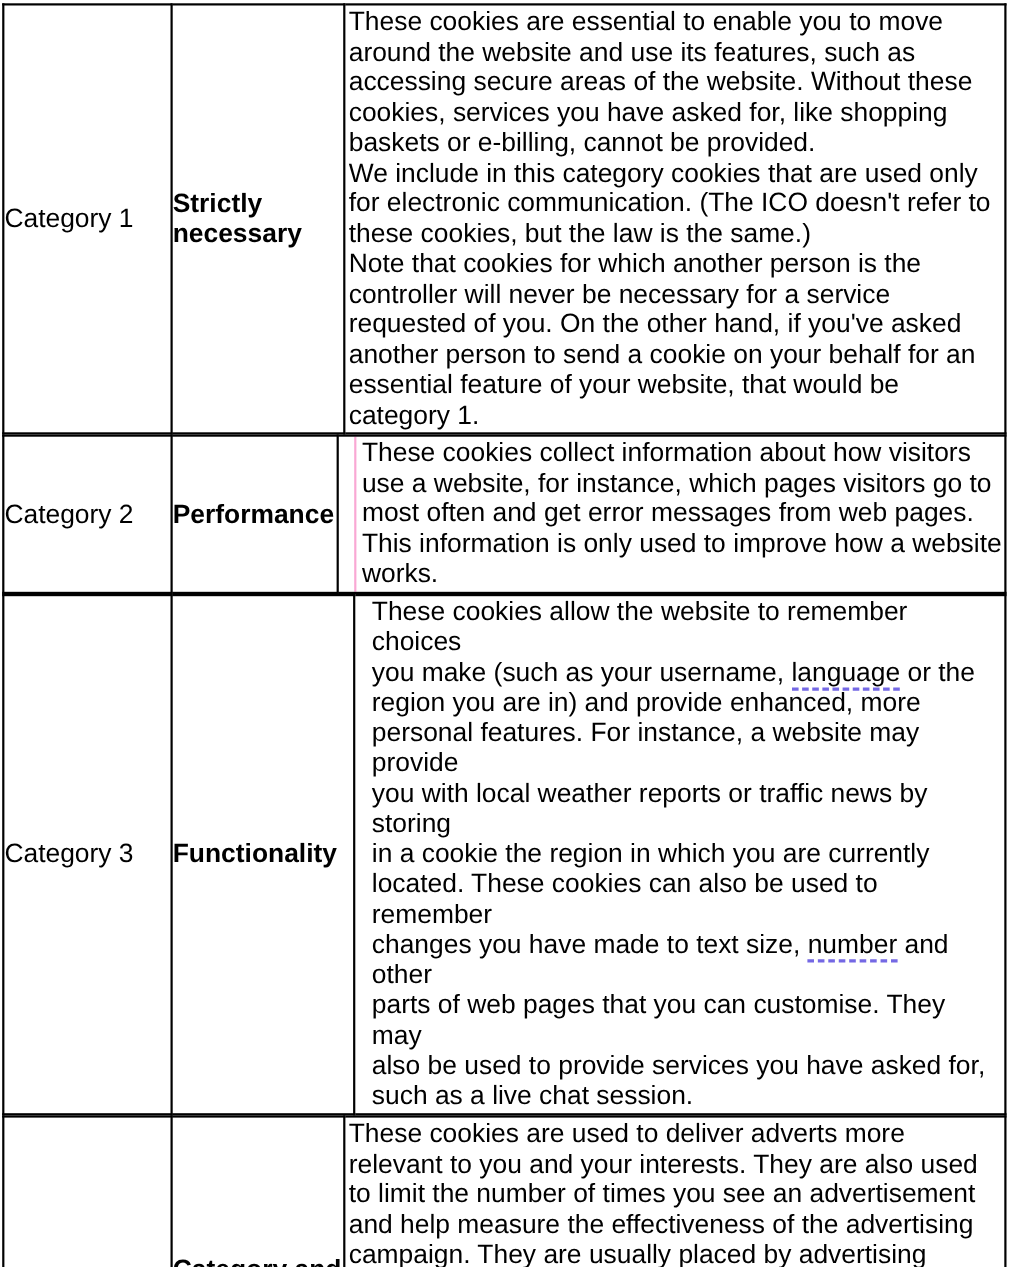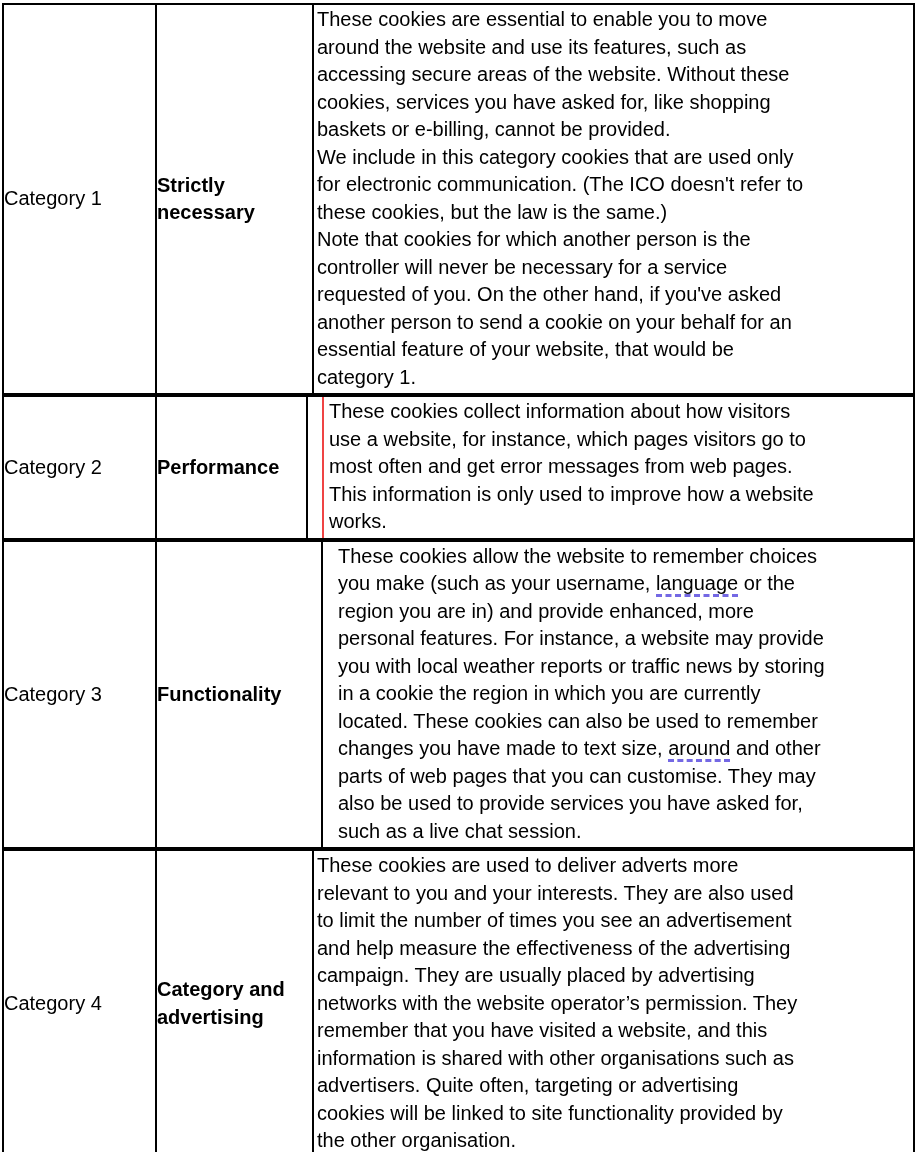--- a/index.html
+++ b/index.html
@@ -16,39 +16,39 @@
     padding: 3px 0 0 2px;
   }
   table.rowtable {
     border-collapse: collapse;
     table-layout: fixed;
     width: 913px;
   }
   table.rowtable td {
     border: 2px solid #000000;
     padding: 0;
-    font-size: 20px;
+    font-size: 24px;
     line-height: 27.5px;
     vertical-align: middle;
   }
   col.c1 { width: 153px; }
   col.c2 { width: 157px; }
   table.t2 col.c2 { width: 151px; }
   table.t3 col.c2 { width: 166px; }
   td.category-cell { padding-left: 6px; vertical-align: middle; }
   td.type-cell { padding: 0 2px 0 3px; vertical-align: middle; font-weight: bold; }
   td.desc-cell { vertical-align: top; }
   .desc-text {
     white-space: pre-line;
     padding: 1px 2px 2px 3px;
   }
   
   table.t2 .desc-frame {
     margin-left: 14px;
-    border-left: 2px solid #ef4444;
+    border-left: 2px solid #f9a8d4;
   }
   table.t2 .desc-text { padding-left: 5px; }
   
   table.t3 .desc-text { padding-left: 15px; }
   .squiggle {
     border-bottom: 3px dashed #7468e4;
     padding-bottom: 0px;
   }
 </style>
 </head>
@@ -135,21 +135,21 @@
       </td>
       <td class="desc-cell">
         <div class="desc-frame">
           <div class="desc-text">These cookies allow the website to remember choices
 you make (such as your username, <span class="squiggle">language</span> or the
 region you are in) and provide enhanced, more
 personal features. For instance, a website may provide
 you with local weather reports or traffic news by storing
 in a cookie the region in which you are currently
 located. These cookies can also be used to remember
-changes you have made to text size, <span class="squiggle">around</span> and other
+changes you have made to text size, <span class="squiggle">number</span> and other
 parts of web pages that you can customise. They may
 also be used to provide services you have asked for,
 such as a live chat session.</div>
         </div>
       </td>
     </tr>
   </tbody>
     </table>
 
   <table class="rowtable t4">

